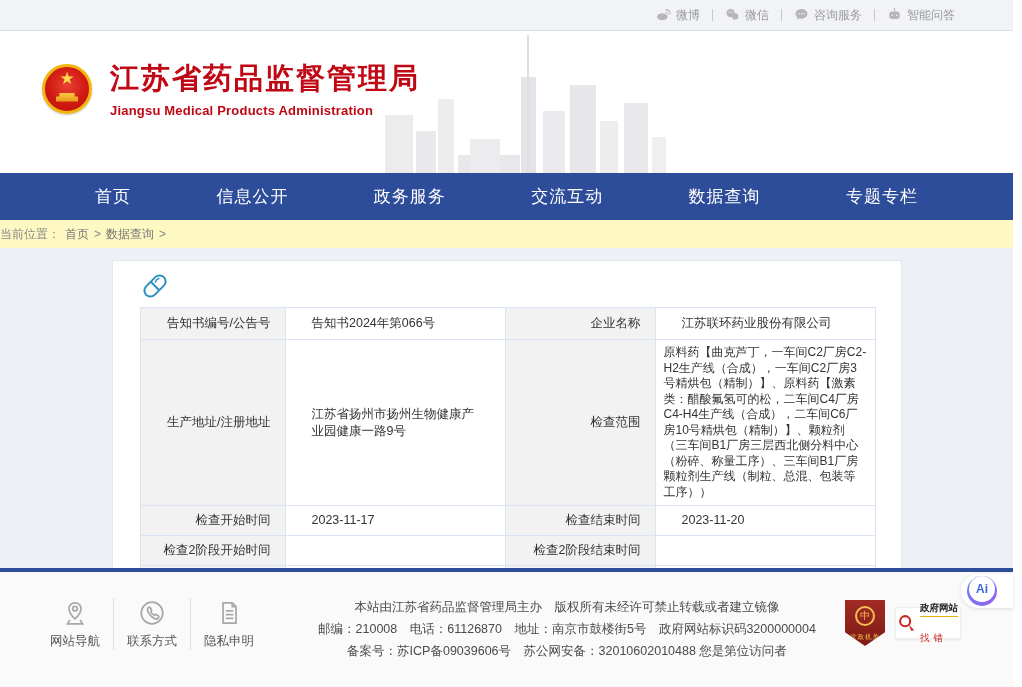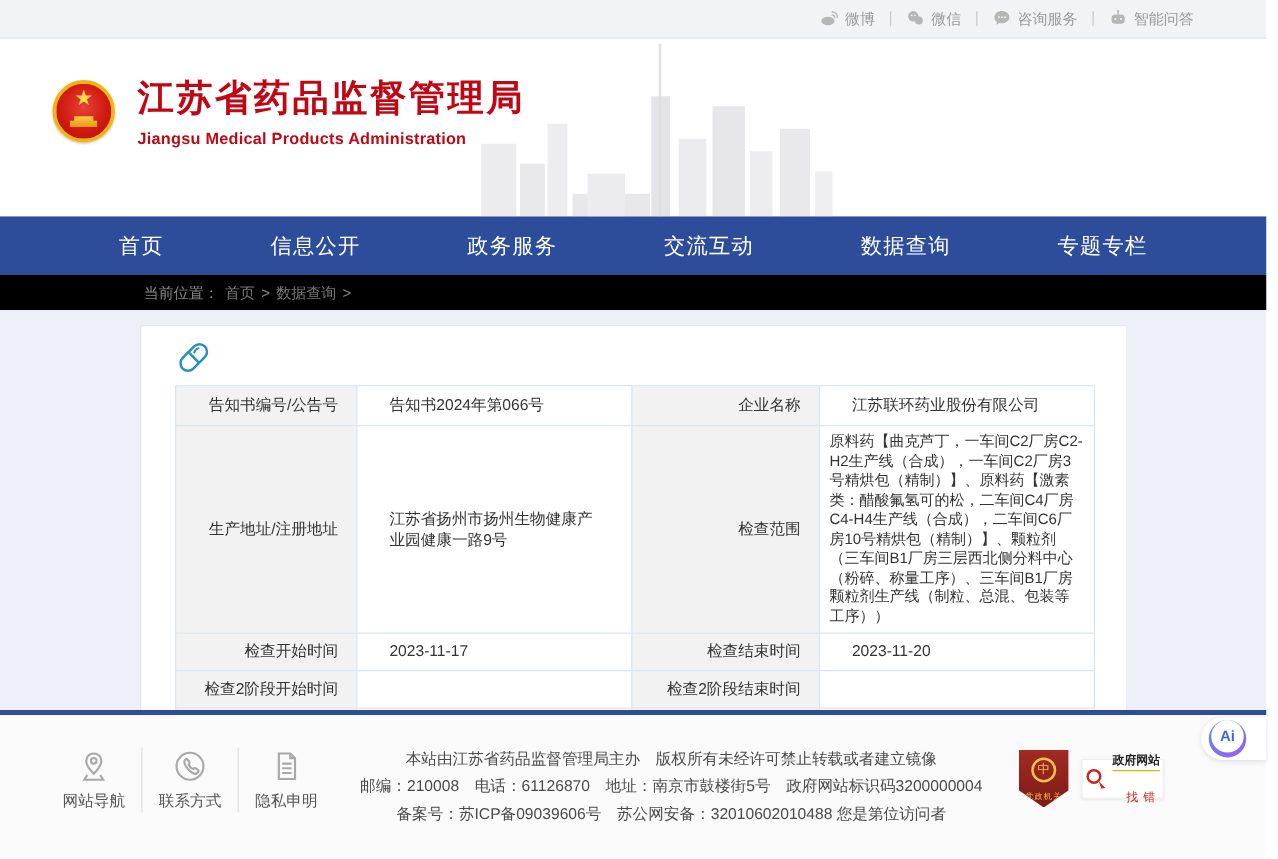--- a/index.html
+++ b/index.html
@@ -20,46 +20,46 @@
   .titles .cn { color:#c00714; font-size:29px; font-weight:bold; letter-spacing:2px; }
   .titles .en { color:#c00714; font-size:13px; font-weight:bold; margin-top:4px; letter-spacing:.2px; }
   .skyline { position:absolute; left:0; top:0; width:100%; height:100%; z-index:1; }
   .skyline div { position:absolute; bottom:0; }
 
   
   .navbar { height:47px; background:#2d4c99; display:flex; align-items:center; justify-content:space-between; padding:0 95px; }
   .nav-item { color:#ffffff; font-size:17px; cursor:pointer; text-decoration:none; letter-spacing:1px; }
 
   
-  .crumbbar { height:28px; background:#000000; display:flex; align-items:center; padding-left:115px; font-size:12px; color:#888; gap:5px; }
+  .crumbbar { height:28px; background:#fef9c3; display:flex; align-items:center; font-size:12px; color:#888; gap:5px; }
   .crumbbar a { color:#777; text-decoration:none; cursor:pointer; }
 
   
   .content { height:320px; background:#edf1f7; padding-top:12px; }
   .panel { width:790px; margin:0 auto; background:#ffffff; border:1px solid #e3e8f0; padding:6px 27px 14px; }
   .pill-icon { margin:4px 0 2px 0; }
   table.rec { border-collapse:collapse; table-layout:fixed; width:735px; font-size:12.5px; }
   table.rec td { border:1px solid #dbe5f1; color:#333; }
   td.lbl { background:#f2f2f2; text-align:right; padding-right:14px; }
   td.val { background:#fff; text-align:left; padding:6px 26px; line-height:17px; }
 
   
   .footer { height:119px; background:#fafafb; border-top:4px solid #2d4c99; position:relative; display:flex; align-items:flex-start; }
   .f-links { display:flex; align-items:center; margin:26px 0 12px 45px; }
   .f-link { display:flex; flex-direction:column; align-items:center; gap:6px; width:60px; color:#555; font-size:12.5px; cursor:pointer; text-decoration:none; }
   .f-vsep { width:1px; height:52px; background:#e0e0e0; margin:0 8px; }
-  .f-text { margin:24px 0 0 28px; text-align:center; font-size:12.5px; color:#4a4a4a; line-height:22px; width:500px; }
+  .f-text { margin:24px 0 0 58px; text-align:center; font-size:12.5px; color:#4a4a4a; line-height:22px; width:500px; }
   .f-badges { display:flex; align-items:center; gap:10px; margin:28px 0 0 28px; }
   .shield { width:40px; height:46px; background:linear-gradient(#a22a24,#7e1a16); clip-path:polygon(0 0,100% 0,100% 70%,50% 100%,0 70%); position:relative; cursor:pointer; }
   .shield .ring { position:absolute; top:6px; left:50%; transform:translateX(-50%); width:20px; height:20px; border-radius:50%; border:2px solid #f2c14e; color:#f2c14e; font-size:10px; line-height:16px; text-align:center; }
   .shield .stxt { position:absolute; bottom:4px; width:100%; text-align:center; color:#f2c14e; font-size:6.5px; letter-spacing:1px; }
   .findbadge { width:66px; height:32px; background:#fff; border:1px solid #eee; box-shadow:0 1px 2px rgba(0,0,0,.08); display:flex; align-items:center; cursor:pointer; }
   .fb-right { display:flex; flex-direction:column; margin-left:2px; }
   .fb-title { font-size:9.5px; color:#222; font-weight:bold; border-bottom:1px solid #eab308; padding-bottom:1px; }
-  .fb-sub { font-size:9.5px; color:#c9261d; letter-spacing:4px; margin-top:15px;text-align:right; }
+  .fb-sub { font-size:9.5px; color:#c9261d; letter-spacing:4px; margin-top:15px; }
   .ai-wrap { position:absolute; right:0; top:2px; }
   .ai-pill { position:absolute; right:0; top:0; width:52px; height:34px; background:#fff; border-radius:17px 0 0 17px; box-shadow:0 1px 4px rgba(0,0,0,.12); }
   .ai-btn { position:absolute; right:16px; top:2px; width:30px; height:30px; border-radius:50%; background:linear-gradient(135deg,#5d8bf4,#9b5ef0); display:flex; align-items:flex-start; justify-content:center; cursor:pointer; }
   .ai-btn .in { width:26px; height:26px; border-radius:50%; background:#fff; display:flex; align-items:center; justify-content:center; font-size:12px; font-weight:bold; color:#3d66e0; }
 </style>
 </head>
 <body>
 
 <div class="page">
 

